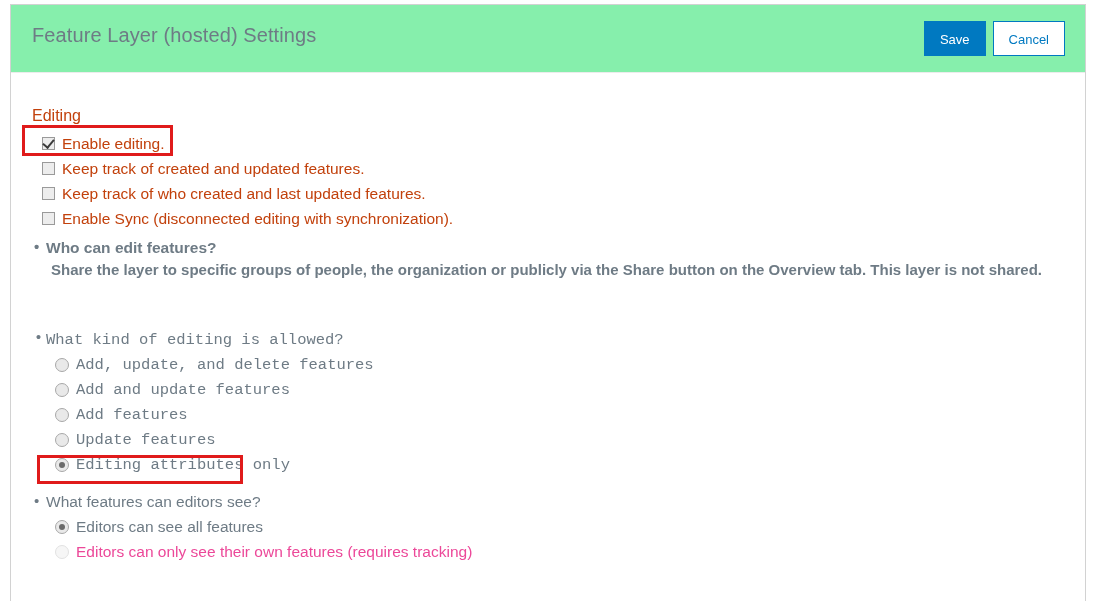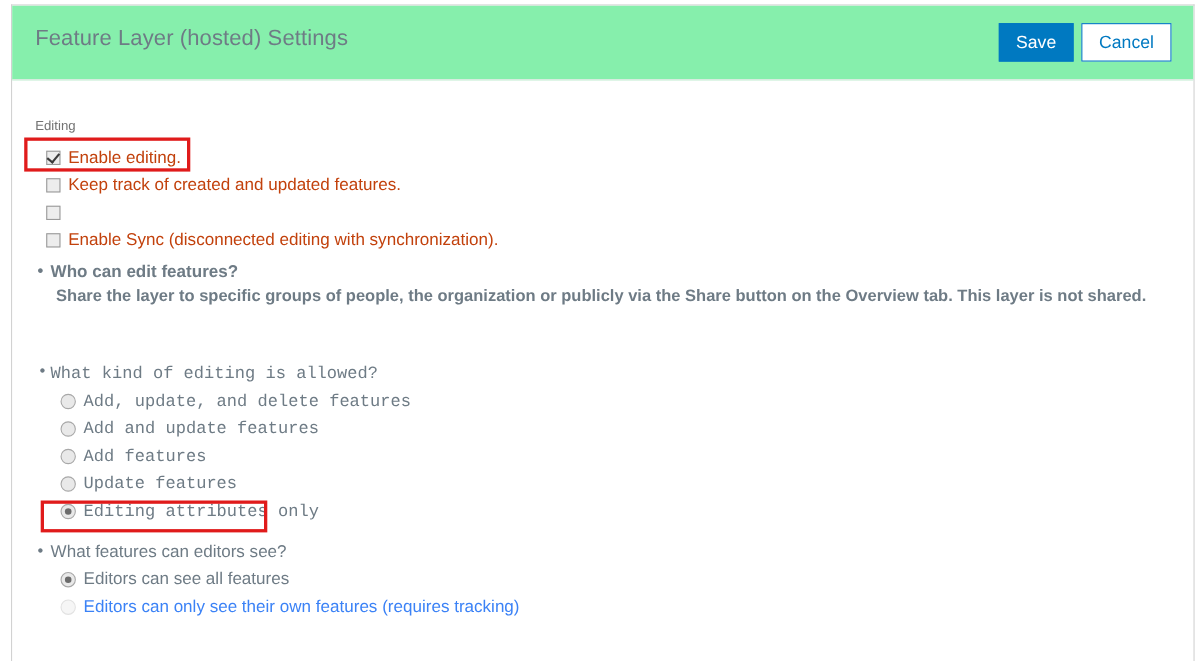--- a/index.html
+++ b/index.html
@@ -47,21 +47,21 @@
     position: absolute;
     right: 20px;
     top: 16px;
     display: flex;
     gap: 7px;
   }
   .btn {
     height: 35px;
     min-width: 58px;
     padding: 0 15px;
-    font-size: 16px;
+    font-size: 13px;
     line-height: 35px;
     text-align: center;
     cursor: pointer;
     border: 1px solid transparent;
     user-select: none;
   }
   .btn-primary {
     background: #0079c1;
     color: #ffffff;
     border-color: #0079c1;
@@ -74,22 +74,22 @@
   
   .content {
     position: relative;
     padding: 0;
     color: #6e7b85;
   }
   .section-heading {
     position: absolute;
     left: 21px;
     top: 34px;
-    font-size: 12px;
-    color: #737373;
+    font-size: 16px;
+    color: #c2410c;
   }
   .check-list {
     position: absolute;
     left: 22px;
     top: 58px;
     width: 600px;
   }
   .check-row {
     position: relative;
     height: 25px;
@@ -179,21 +179,21 @@
   .rbtn.disabled {
     border-color: #e2e2e2;
     background: #f6f6f6;
   }
   .radio-label {
     font-size: 15.5px;
     color: #6e7b85;
     white-space: nowrap;
     text-align: center;
   }
-  .radio-label.disabled { color: #3b82f6; }
+  .radio-label.disabled { color: #ec4899; }
   
   .redbox {
     position: absolute;
     border: 3px solid #e01b1b;
     pointer-events: none;
   }
 </style>
 </head>
 <body>
 
@@ -219,20 +219,21 @@
           <span class="check-label">Enable editing.</span>
         </div>
 
         <div class="check-row">
           <span class="cbox"></span>
           <span class="check-label">Keep track of created and updated features.</span>
         </div>
 
         <div class="check-row">
           <span class="cbox"></span>
+          <span class="check-label">Keep track of who created and last updated features.</span>
         </div>
 
         <div class="check-row">
           <span class="cbox"></span>
           <span class="check-label">Enable Sync (disconnected editing with synchronization).</span>
         </div>
 
       </div>
 
       <div class="qgroup" style="top:166px;font-weight:bold;">

